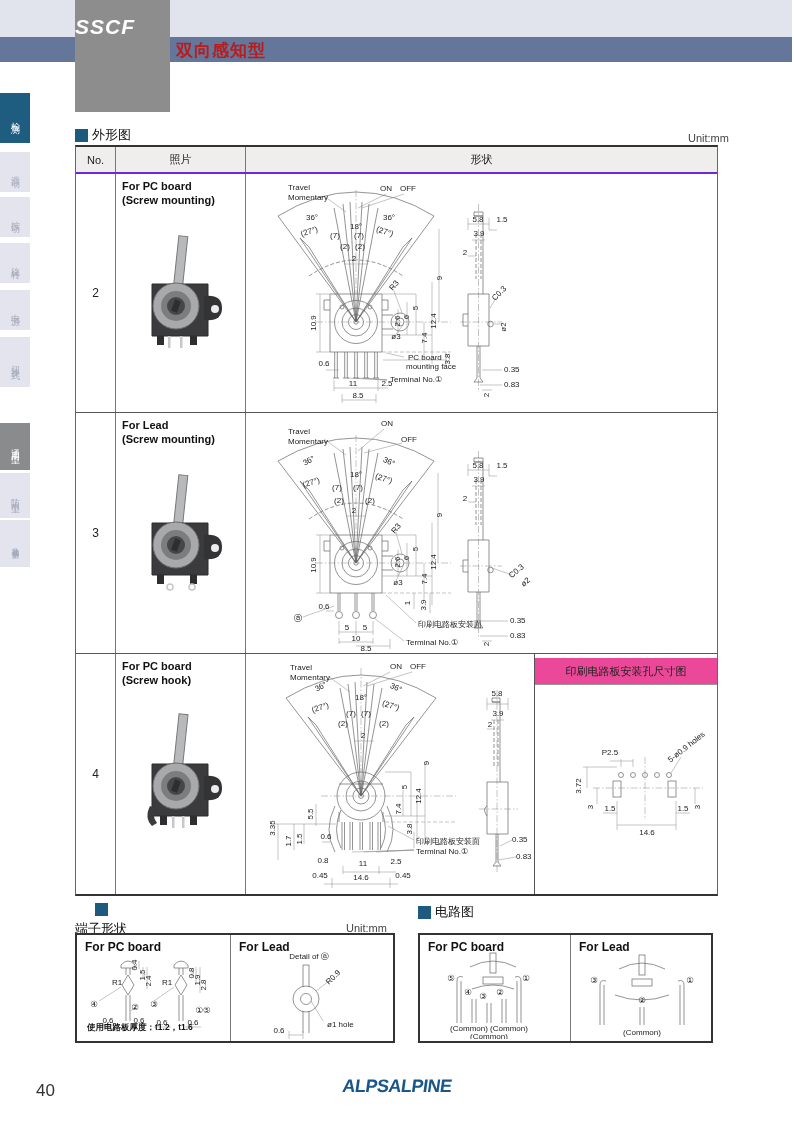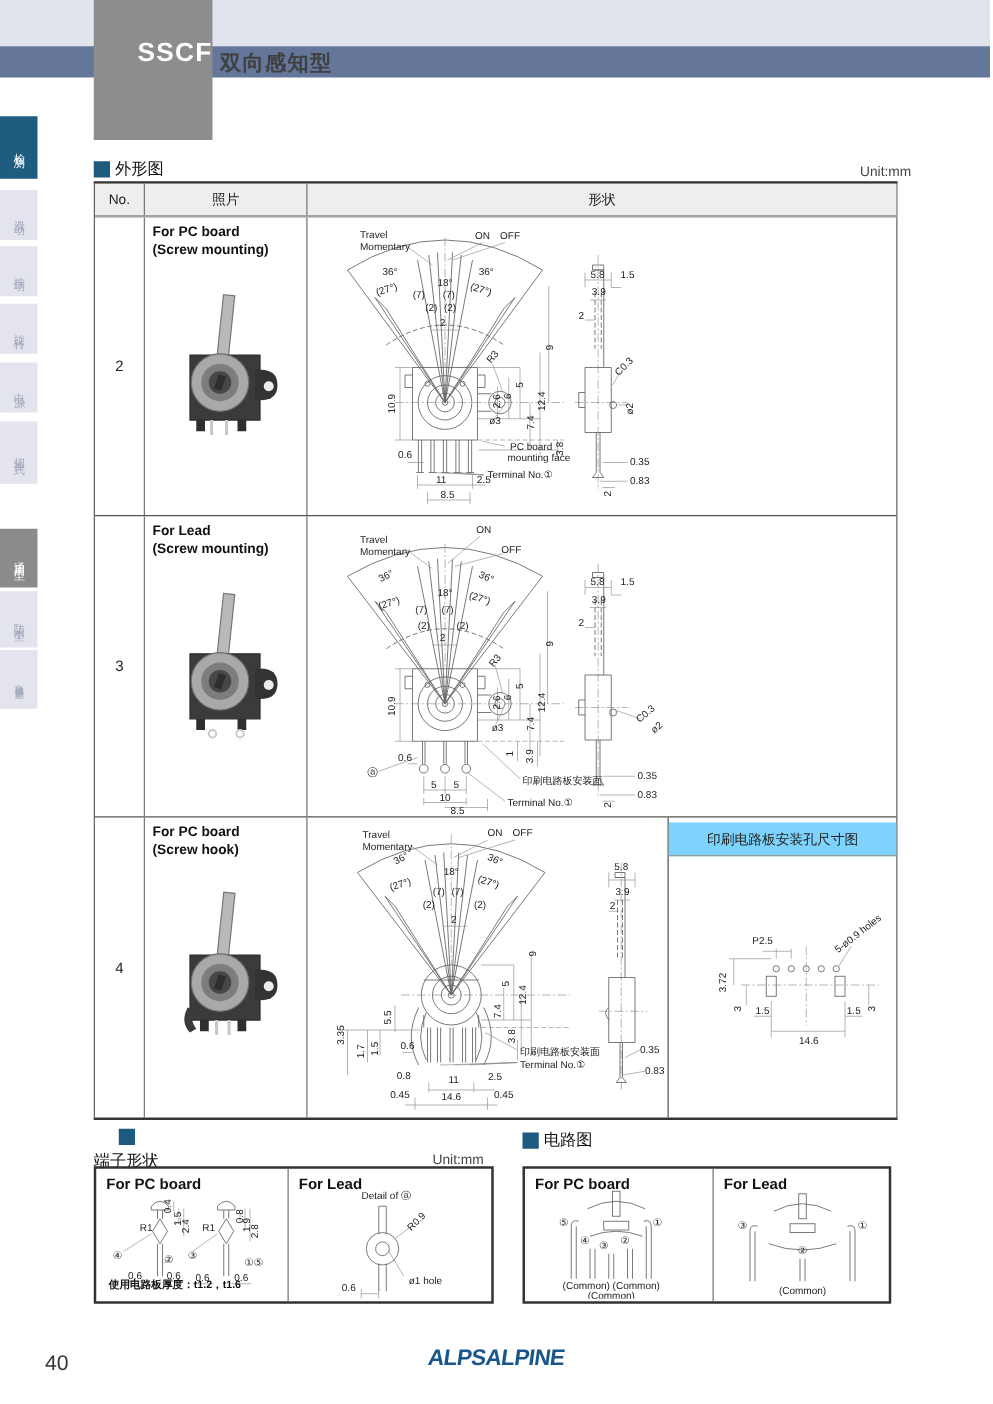--- a/index.html
+++ b/index.html
@@ -1,48 +1,48 @@
 <!DOCTYPE html>
 <html><head>
 <meta charset="utf-8">
 <style>
   html,body{margin:0;padding:0;background:#fff;}
   .page{position:relative;width:794px;height:1123px;background:#fff;font-family:"Liberation Sans",sans-serif;overflow:hidden;}
   .band-gray{position:absolute;left:0;top:0;width:792px;height:37px;background:#e2e4ed;}
   .band-blue{position:absolute;left:0;top:37px;width:792px;height:25px;background:#64779b;}
-  .series-title{position:absolute;left:176px;top:39px;color:#404040;font-size:17px;font-weight:bold;letter-spacing:1px;}
+  .series-title{position:absolute;left:176px;top:39px;color:#b91c1c;font-size:17px;font-weight:bold;letter-spacing:1px;}
   .sscf-box{position:absolute;left:75px;top:0;width:95px;height:112px;background:#8d8d8d;}
-  .sscf-box span{display:block;text-align:right;margin-top:31px;color:#fff;font-weight:bold;font-size:21px;letter-spacing:1px;}
+  .sscf-box span{display:block;text-align:left;margin-top:15px;color:#fff;font-weight:bold;font-size:21px;letter-spacing:1px;font-style:italic;}
   .tab{position:absolute;left:0;width:30px;display:flex;align-items:center;justify-content:center;writing-mode:vertical-rl;text-orientation:upright;font-size:9px;letter-spacing:3px;color:#a3a9bc;background:#e3e4ed;}
   .tab.active{background:#1e5c80;color:#fff;}
   .tab.gray{background:#8a8b8d;color:#fff;}
   .tab.small{font-size:7.5px;letter-spacing:1px;}
   .sec-head{position:absolute;display:flex;align-items:center;gap:4px;font-size:13px;color:#111;}
   .sec-head .sq{width:13px;height:13px;background:#1d5a7d;}
   .unit{position:absolute;font-size:11px;color:#444;}
   .shape-table{position:absolute;left:75px;top:145px;width:643px;border-top:2px solid #333;border-bottom:2px solid #333;border-left:1px solid #666;border-right:1px solid #666;box-sizing:border-box;}
-  .t-head{display:grid;grid-template-columns:40px 130px 1fr;height:25px;background:#f0eeec;border-bottom:2px solid #a3a3a3;}
+  .t-head{display:grid;grid-template-columns:40px 130px 1fr;height:25px;background:#f0eeec;border-bottom:2px solid #6d28d9;}
   .t-head div{display:flex;align-items:center;justify-content:center;font-size:11px;color:#222;border-right:1px solid #777;}
   .t-head div:last-child{border-right:none;text-align:center;}
   .t-row{display:grid;grid-template-columns:40px 130px 1fr;border-bottom:1px solid #555;}
   .t-row:last-child{border-bottom:none;}
   .row-no{display:flex;align-items:center;justify-content:center;font-size:12px;color:#222;border-right:1px solid #777;}
   .photo-cell{position:relative;border-right:1px solid #777;padding:6px 2px 0 6px;font-size:11px;font-weight:bold;line-height:1.25;color:#111;}
   .photo-cell svg{position:absolute;left:14px;top:56px;}
   .shape-cell{position:relative;}
   svg.draw{display:block;}
   svg.draw text{font-size:8px;fill:#222;}
   svg.draw text.big{font-size:8.5px;}
   svg.draw text.cn{font-size:8px;}
   .lw{stroke:#666;fill:none;stroke-width:0.7;}
   .diml{stroke:#888;fill:none;stroke-width:0.5;}
   .cl{stroke:#888;fill:none;stroke-width:0.5;stroke-dasharray:7 2 1.5 2;}
   .dash{stroke-dasharray:4 2;}
   .hole-panel{position:absolute;left:288px;top:0;right:0;bottom:0;border-left:1px solid #555;}
-  .hole-panel .ph{height:26px;margin-top:4px;background:#7dd3fc;border-bottom:1px solid #999;display:flex;align-items:center;justify-content:center;font-size:11px;color:#222;}
+  .hole-panel .ph{height:26px;margin-top:4px;background:#ec4899;border-bottom:1px solid #999;display:flex;align-items:center;justify-content:center;font-size:11px;color:#222;}
   .bbox{position:absolute;border:2px solid #333;box-sizing:border-box;display:grid;}
   .bbox .cell{position:relative;padding:5px 0 0 8px;}
   .bbox .cell.rt{border-left:1px solid #777;}
   .bbox .title{font-size:12px;font-weight:bold;color:#111;}
   .note{position:absolute;left:10px;bottom:7px;font-size:8.5px;font-weight:bold;color:#111;}
   .page-num{position:absolute;left:36px;top:1081px;font-size:17px;color:#333;}
   .logo{position:absolute;left:0;right:0;top:1076px;text-align:center;font-size:18px;font-weight:bold;color:#19568c;letter-spacing:-0.5px;transform:skewX(-8deg);}
 </style>
 </head>
 <body>

